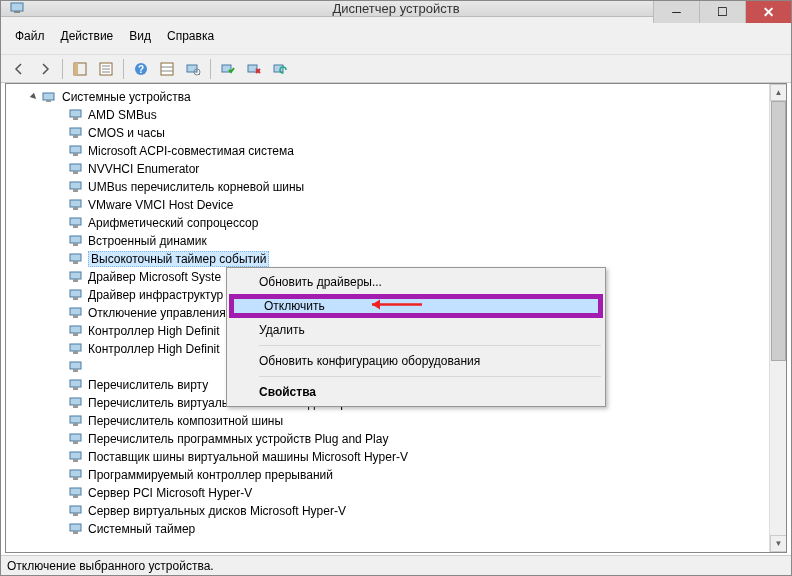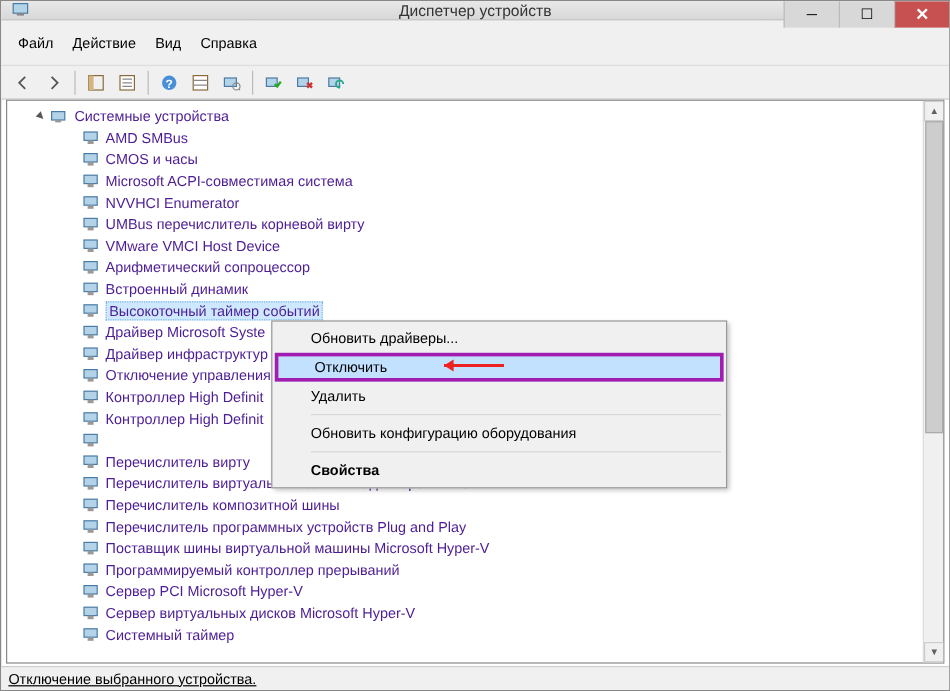--- a/index.html
+++ b/index.html
@@ -183,21 +183,21 @@
       width: 16px;
       height: 16px;
       margin-right: 4px;
       display: inline-flex;
       align-items: center;
       justify-content: center;
       flex-shrink: 0;
     }
     .node-label {
       font-size: 12px;
-      color: #4c1d95;
+      color: #000000;
     }
     .node-label.selected {
       background: #cde8ff;
       border: 1px dotted #7eb4ea;
       padding: 0 2px;
     }
     
     
     .context-menu {
       position: absolute;
@@ -214,21 +214,21 @@
       height: 24px;
       padding-left: 30px;
       display: flex;
       align-items: center;
       font-size: 12px;
       cursor: default;
       position: relative;
     }
     .ctx-item.highlighted {
       background: #c2e0ff;
-      border: 3px solid #a21caf;
+      border: 5px solid #a21caf;
       height: 24px;
     }
     .ctx-sep {
       height: 1px;
       background: #d7d7d7;
       margin: 3px 2px 3px 30px;
     }
     .arrow-red {
       position: absolute;
       left: 130px;
@@ -242,21 +242,20 @@
       bottom: 0;
       left: 0;
       right: 0;
       height: 20px;
       background: #f0f0f0;
       border-top: 1px solid #ccc;
       padding-left: 6px;
       display: flex;
       align-items: center;
       font-size: 12px;
-      text-decoration: underline;
     }
   </style>
 </head>
 <body>
 
 <div class="titlebar">
   <div class="title-icon">
     <svg width="16" height="16" viewBox="0 0 16 16">
       <rect x="2" y="3" width="12" height="8" fill="#b3d4e8" stroke="#4a7ba6"></rect>
       <rect x="5" y="11" width="6" height="2" fill="#888"></rect>
@@ -400,21 +399,21 @@
           </span>
           <span class="node-label ">NVVHCI Enumerator</span>
         </div>
         <div class="tree-node leaf">
           <span class="node-icon">
             <svg width="16" height="16" viewBox="0 0 16 16">
               <rect x="2" y="3" width="11" height="7" fill="#b3d4e8" stroke="#4a7ba6"></rect>
               <rect x="5" y="10" width="5" height="3" fill="#999"></rect>
             </svg>
           </span>
-          <span class="node-label ">UMBus перечислитель корневой вирту</span>
+          <span class="node-label ">UMBus перечислитель корневой шины</span>
         </div>
         <div class="tree-node leaf">
           <span class="node-icon">
             <svg width="16" height="16" viewBox="0 0 16 16">
               <rect x="2" y="3" width="11" height="7" fill="#b3d4e8" stroke="#4a7ba6"></rect>
               <rect x="5" y="10" width="5" height="3" fill="#999"></rect>
             </svg>
           </span>
           <span class="node-label ">VMware VMCI Host Device</span>
         </div>

